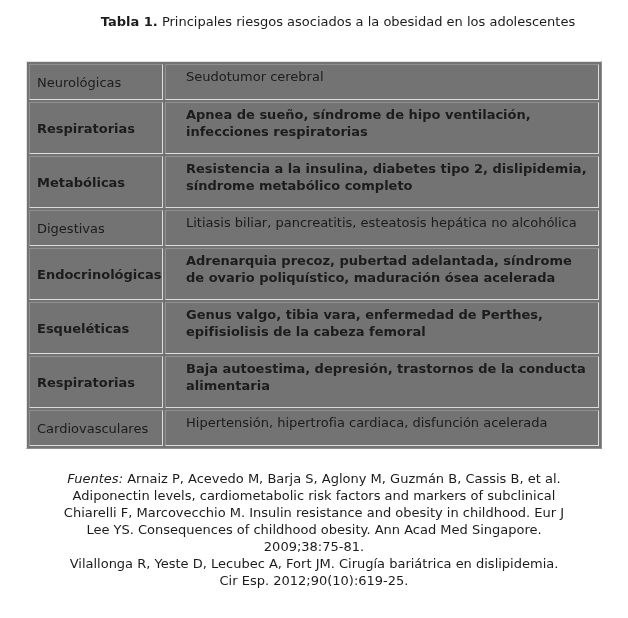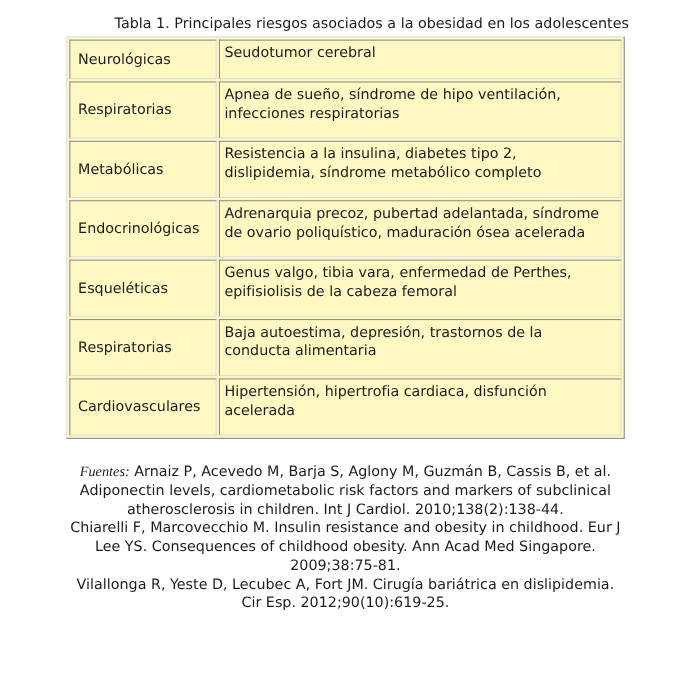--- a/index.html
+++ b/index.html
@@ -14,59 +14,59 @@
     font-family: "DejaVu Sans", "Liberation Sans", sans-serif;
     font-size: 13px;
     color: #1c1c1c;
   }
   .figure-title {
     margin-top: 13px;
     text-align: center;
     line-height: 17px;
     white-space: nowrap;
   }
-  .figure-title b { font-weight: normal; margin-left: 48px; }
+  .figure-title b { font-weight: bold; margin-left: 48px; }
 
   table.risks-table {
-    margin: 3px auto 0 auto;
-    width: 508px;
+    margin: 31px auto 0 auto;
+    width: 576px;
     table-layout: fixed;
     border-collapse: separate;
     border-spacing: 2px;
-    background: #fef9c3;
+    background: #737373;
     border: 1px solid;
     border-color: #e2e2e2 #8f8f8f #8f8f8f #e2e2e2; 
   }
   table.risks-table td {
     border: 1px solid;
     border-color: #8f8f8f #dcdcdc #dcdcdc #8f8f8f; 
     line-height: 17px;
     box-sizing: border-box;
     overflow: hidden;
   }
   td.cat-cell {
     width: 134px;
     vertical-align: middle;
     padding: 3px 4px 3px 7px;
   }
   td.risk-cell {
     vertical-align: top;
-    padding: 3px 8px 13px 4px;
+    padding: 3px 8px 13px 20px;
   }
   tr.row-short td { height: 36px; }
-  tr.row-tall  td { height: 52px; }
+  tr.row-tall  td { height: 52px; font-weight: bold; }
 
   .sources {
     margin: 21px auto 0 auto;
     width: 560px;
     text-align: center;
     line-height: 17px;
   }
   .src-line { white-space: nowrap; }
-  .sources em { font-style: italic; font-family: Liberation Serif, serif; }
+  .sources em { font-style: italic; }
 </style>
 </head>
 <body>
 
 <div class="figure-title">
   <b>Tabla 1.</b>
   <span>Principales riesgos asociados a la obesidad en los adolescentes</span>
 </div>
 
 <table class="risks-table">
@@ -76,20 +76,24 @@
       <td class="risk-cell">Seudotumor cerebral</td>
     </tr>
     <tr class="row-tall">
       <td class="cat-cell">Respiratorias</td>
       <td class="risk-cell">Apnea de sueño, síndrome de hipo ventilación, infecciones respiratorias</td>
     </tr>
     <tr class="row-tall">
       <td class="cat-cell">Metabólicas</td>
       <td class="risk-cell">Resistencia a la insulina, diabetes tipo 2, dislipidemia, síndrome metabólico completo</td>
     </tr>
+    <tr class="row-short">
+      <td class="cat-cell">Digestivas</td>
+      <td class="risk-cell">Litiasis biliar, pancreatitis, esteatosis hepática no alcohólica</td>
+    </tr>
     <tr class="row-tall">
       <td class="cat-cell">Endocrinológicas</td>
       <td class="risk-cell">Adrenarquia precoz, pubertad adelantada, síndrome de ovario poliquístico, maduración ósea acelerada</td>
     </tr>
     <tr class="row-tall">
       <td class="cat-cell">Esqueléticas</td>
       <td class="risk-cell">Genus valgo, tibia vara, enfermedad de Perthes, epifisiolisis de la cabeza femoral</td>
     </tr>
     <tr class="row-tall">
       <td class="cat-cell">Respiratorias</td>
@@ -98,19 +102,18 @@
     <tr class="row-short">
       <td class="cat-cell">Cardiovasculares</td>
       <td class="risk-cell">Hipertensión, hipertrofia cardiaca, disfunción acelerada</td>
     </tr>
   </tbody>
 </table>
 
 <div class="sources">
   <div class="src-line"><em>Fuentes:</em> <span>Arnaiz P, Acevedo M, Barja S, Aglony M, Guzmán B, Cassis B, et al.</span></div>
   <div class="src-line">Adiponectin levels, cardiometabolic risk factors and markers of subclinical</div>
-  <div class="src-line">atherosclerosis in children. Int J Cardiol. 2010;138(2):138-44.</div>
   <div class="src-line">Chiarelli F, Marcovecchio M. Insulin resistance and obesity in childhood. Eur J</div>
   <div class="src-line">Lee YS. Consequences of childhood obesity. Ann Acad Med Singapore.</div>
   <div class="src-line">2009;38:75-81.</div>
   <div class="src-line">Vilallonga R, Yeste D, Lecubec A, Fort JM. Cirugía bariátrica en dislipidemia.</div>
   <div class="src-line">Cir Esp. 2012;90(10):619-25.</div>
 </div>
 
 </body></html>

